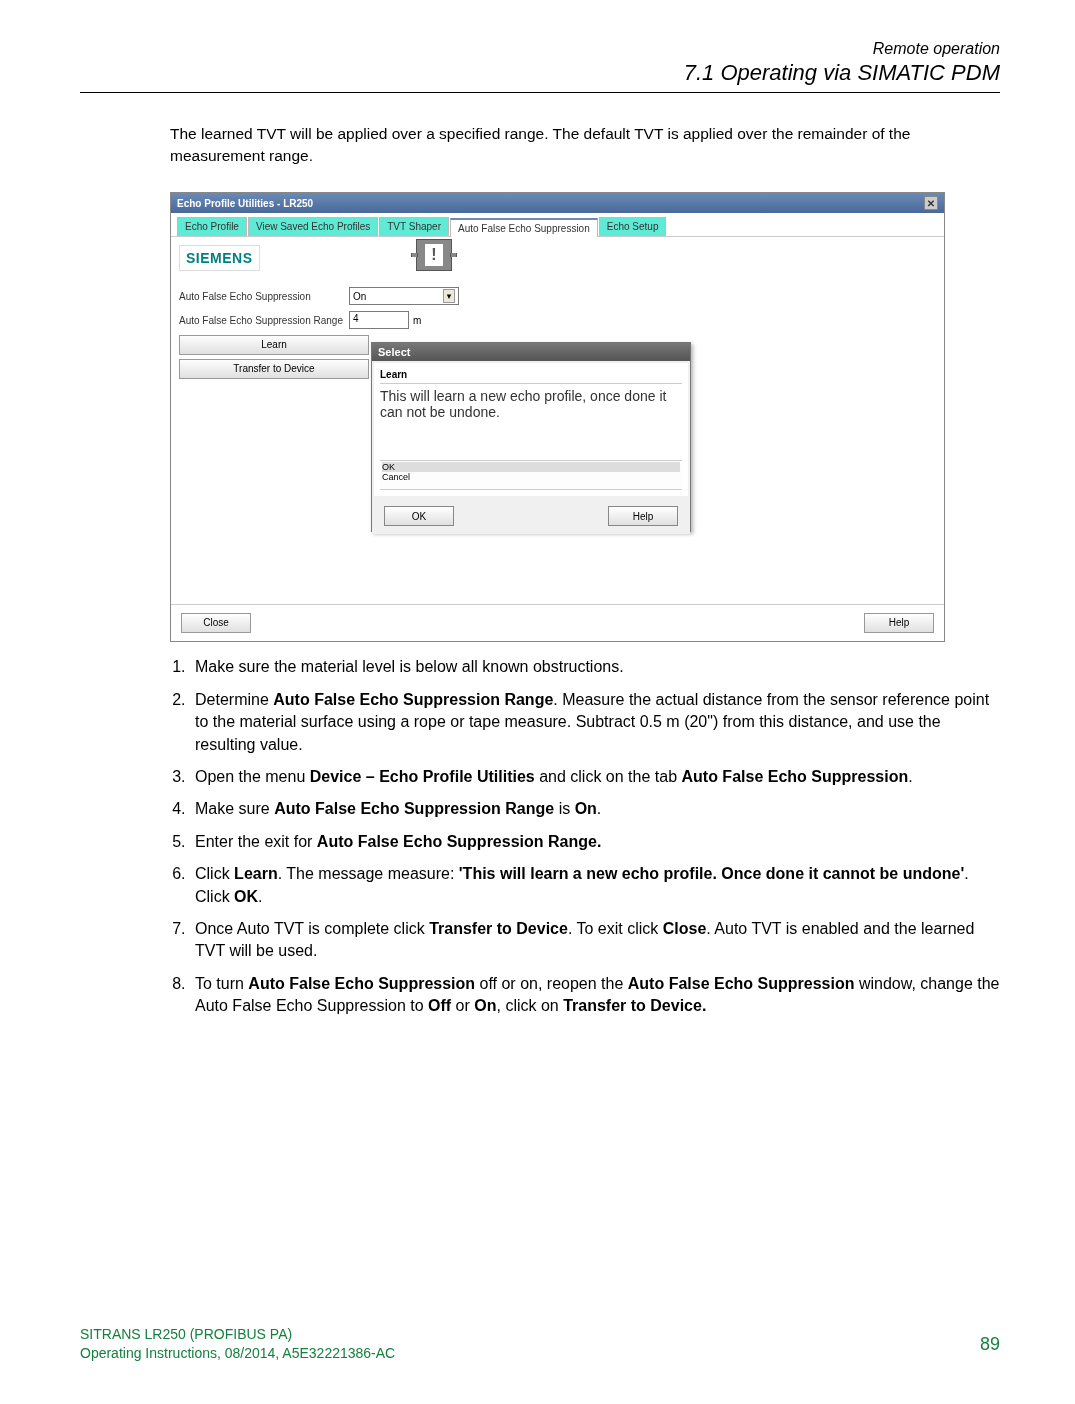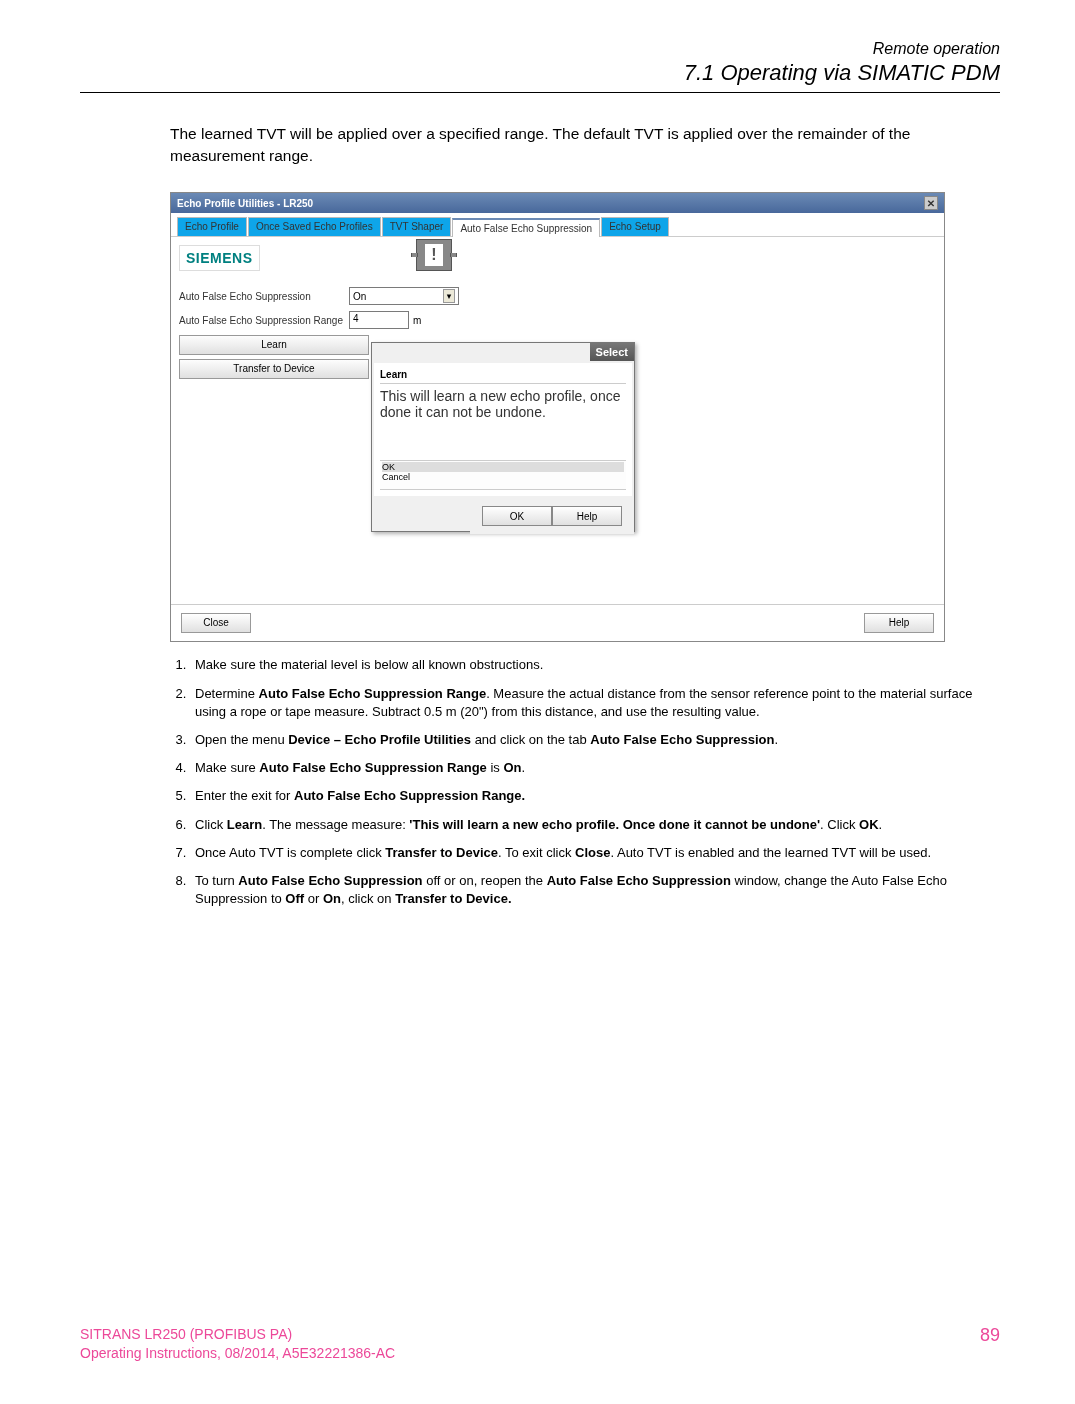--- a/index.html
+++ b/index.html
@@ -69,21 +69,21 @@
       display: flex;
       padding: 4px 6px 0 6px;
       border-bottom: 1px solid #ccc;
       gap: 0;
       font-size: 10px;
     }
     .tab {
       padding: 3px 7px;
       border: 1px solid #bbb;
       border-bottom: none;
-      background: #0ea5e9;
+      background: #5eead4;
       color: #333;
       margin-right: 1px;
       cursor: pointer;
     }
     .tab.active {
       background: #fff;
       border-top: 2px solid #6b8ab5;
       position: relative;
       top: 1px;
     }
@@ -181,28 +181,27 @@
       width: 18px;
       height: 22px;
       line-height: 22px;
       text-align: center;
       font-weight: bold;
     }
     .dialog-box {
       position: absolute;
       top: 105px;
       left: 200px;
-      width: 264px;
+      width: 320px;
       height: 190px;
       background: #f0f0f0;
       border: 1px solid #777;
       box-shadow: 2px 2px 4px rgba(0,0,0,0.3);
       display: flex;
       flex-direction: column;
-      align-items: flex-end;
     }
     .dialog-title {
       background: linear-gradient(to bottom, #777, #555);
       color: #fff;
       font-weight: bold;
       padding: 3px 6px;
       font-size: 11px;
     }
     .dialog-body {
       padding: 6px;
@@ -259,38 +258,38 @@
       border: 1px solid #999;
       background: linear-gradient(to bottom, #fff, #e0e0e0);
       font-size: 10px;
       text-align: center;
       line-height: 18px;
       cursor: pointer;
     }
     ol.steps {
       margin-top: 14px;
       padding-left: 20px;
-      font-size: 13px;
+      font-size: 16px;
       line-height: 1.4;
     }
     ol.steps li {
       margin-bottom: 10px;
       padding-left: 5px;
     }
     b { font-weight: bold; }
     .page-footer {
       position: absolute;
       bottom: 40px;
       left: 80px;
       right: 75px;
       display: flex;
       justify-content: space-between;
-      align-items: flex-start;
+      align-items: center;
       font-size: 14px;
-      color: #ec4899;
+      color: #15803d;
     }
     .page-footer .left { line-height: 1.4; }
     .page-footer .page-num { font-size: 18px; }
   </style>
 </head>
 <body>
 
 <div class="header-area">
   <div class="header-title">Remote operation</div>
   <div class="header-sub">7.1 Operating via SIMATIC PDM</div>
@@ -300,21 +299,21 @@
 <div class="content">
   <p class="intro-text">The learned TVT will be applied over a specified range. The default TVT is applied over the remainder of the measurement range.</p>
 
   <div class="window-frame">
     <div class="title-bar">
       <span>Echo Profile Utilities - LR250</span>
       <span class="close-x">✕</span>
     </div>
     <div class="tabs-row">
       <div class="tab">Echo Profile</div>
-      <div class="tab">Once Saved Echo Profiles</div>
+      <div class="tab">View Saved Echo Profiles</div>
       <div class="tab">TVT Shaper</div>
       <div class="tab active">Auto False Echo Suppression</div>
       <div class="tab">Echo Setup</div>
     </div>
     <div class="window-body">
       <div class="brand-logo">SIEMENS</div>
       <div class="status-icon">
           <span class="excl">!</span>
         </div>
 

